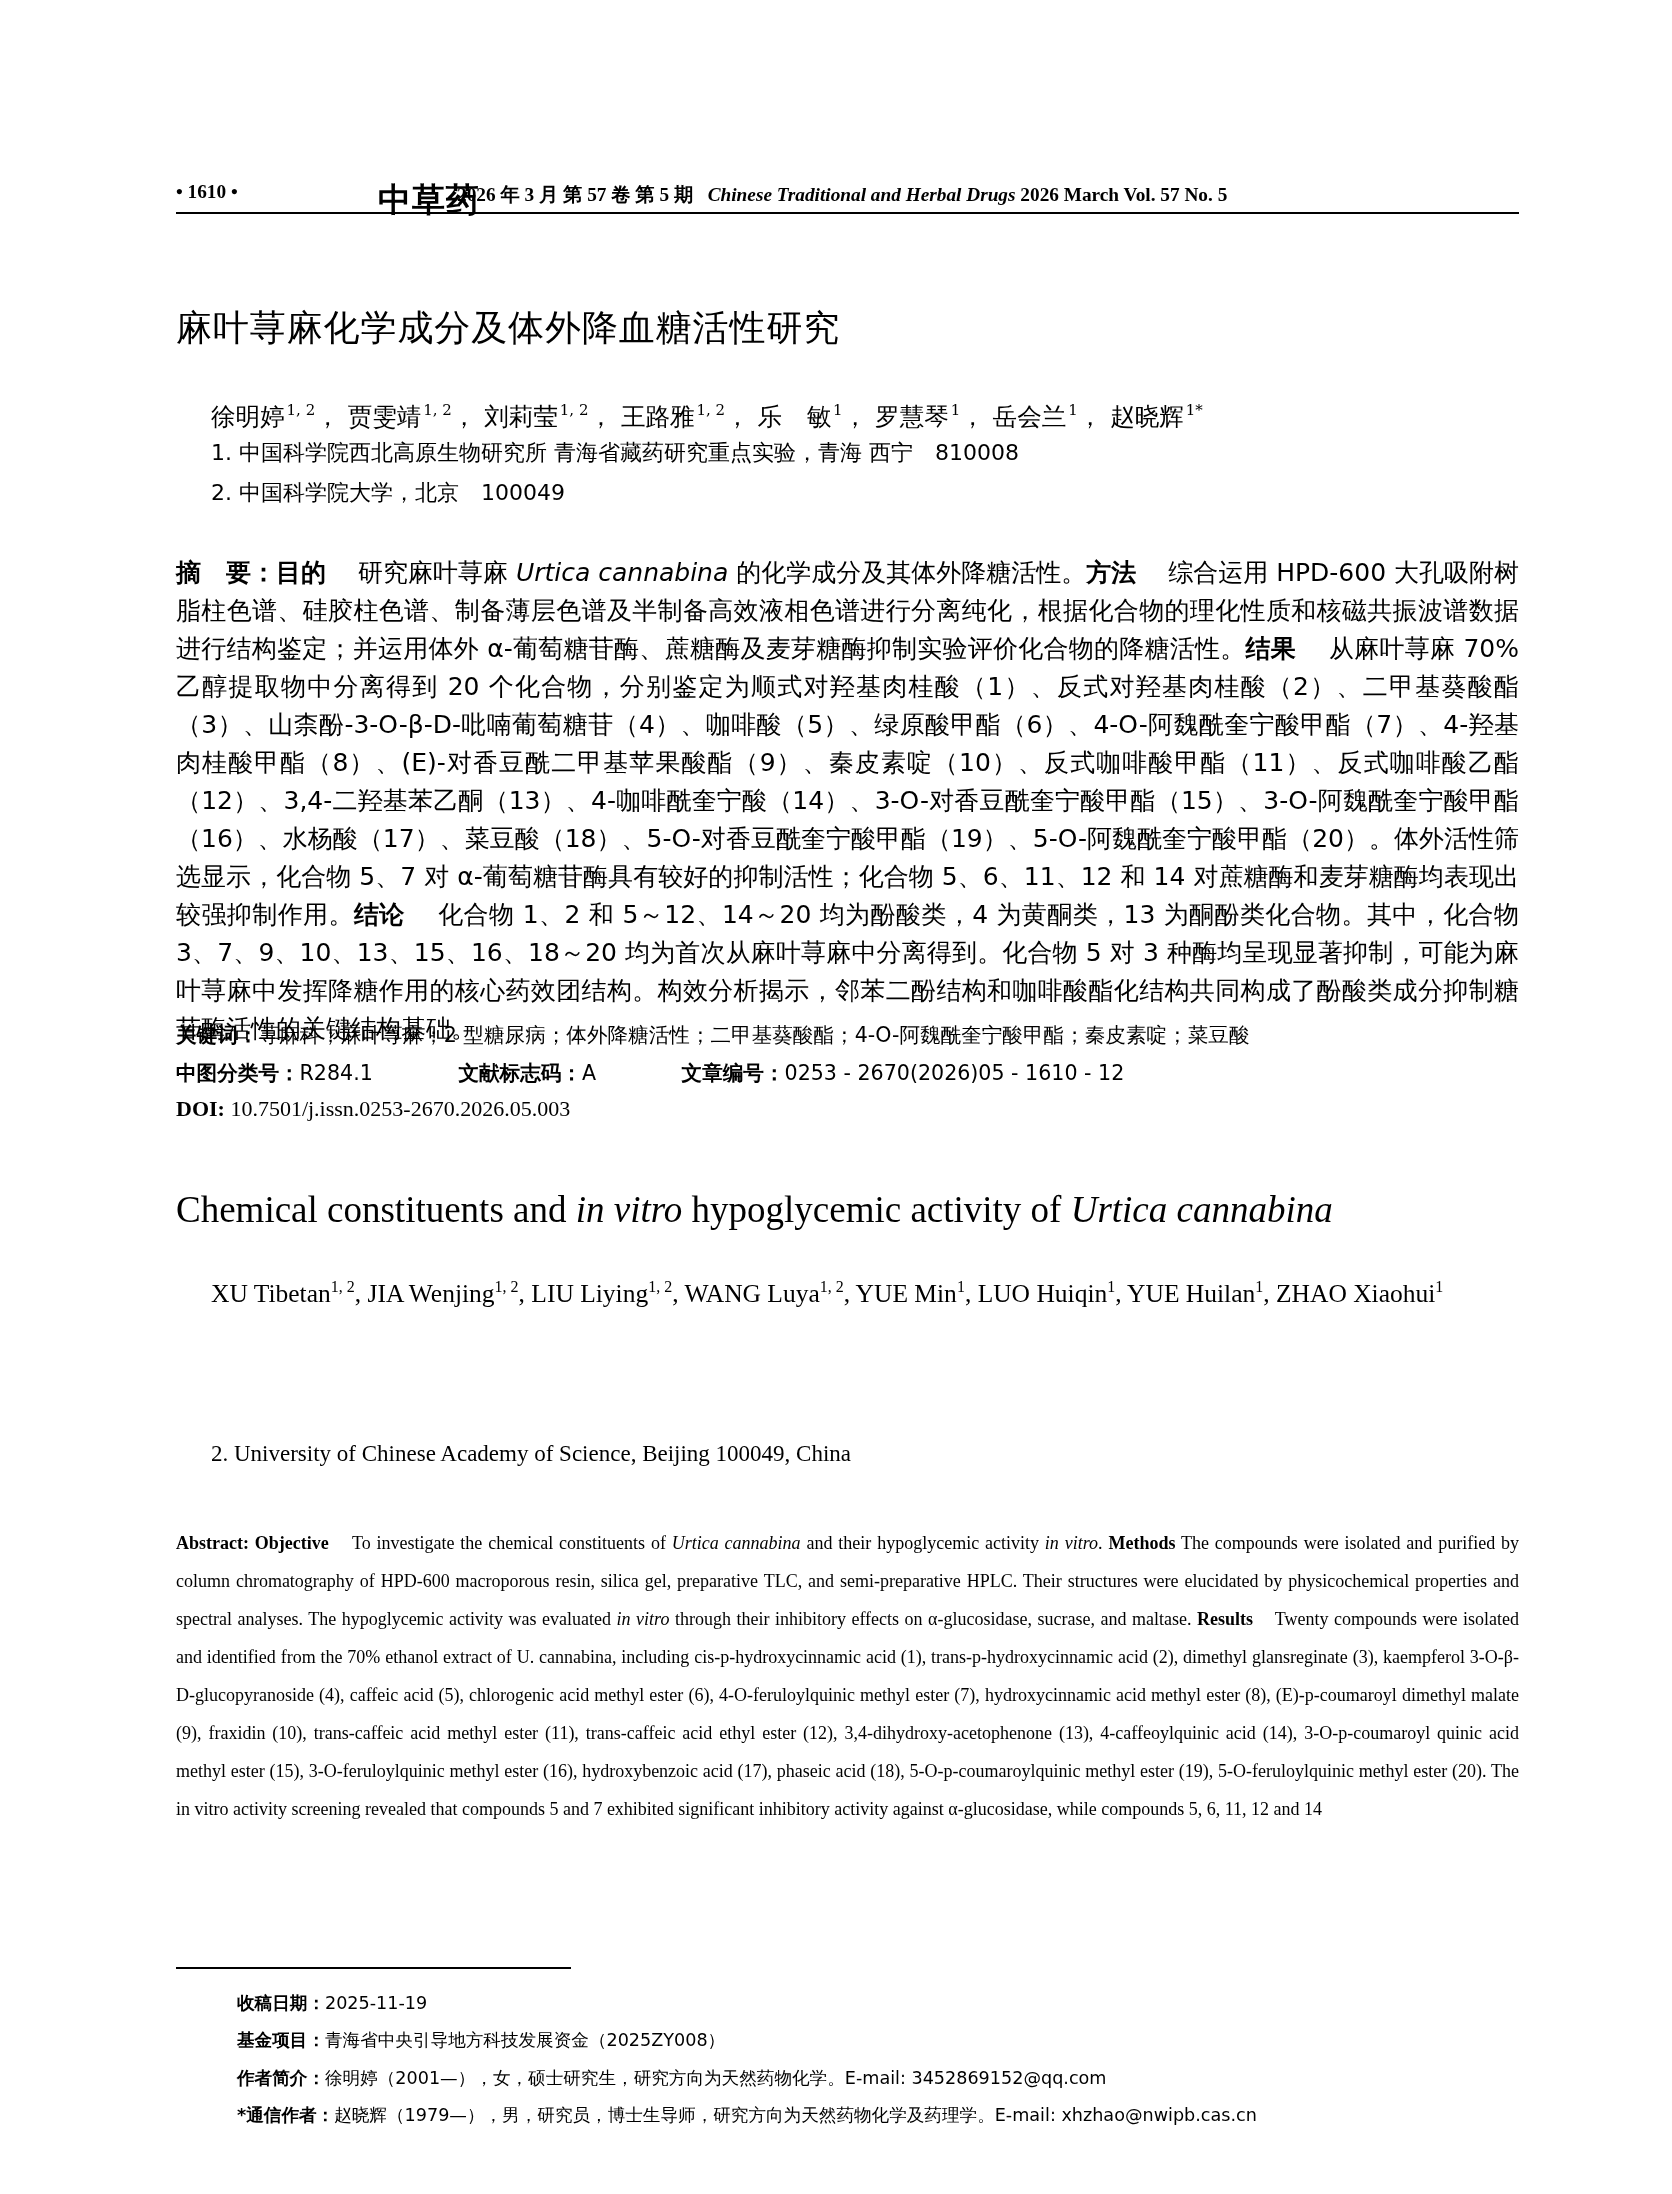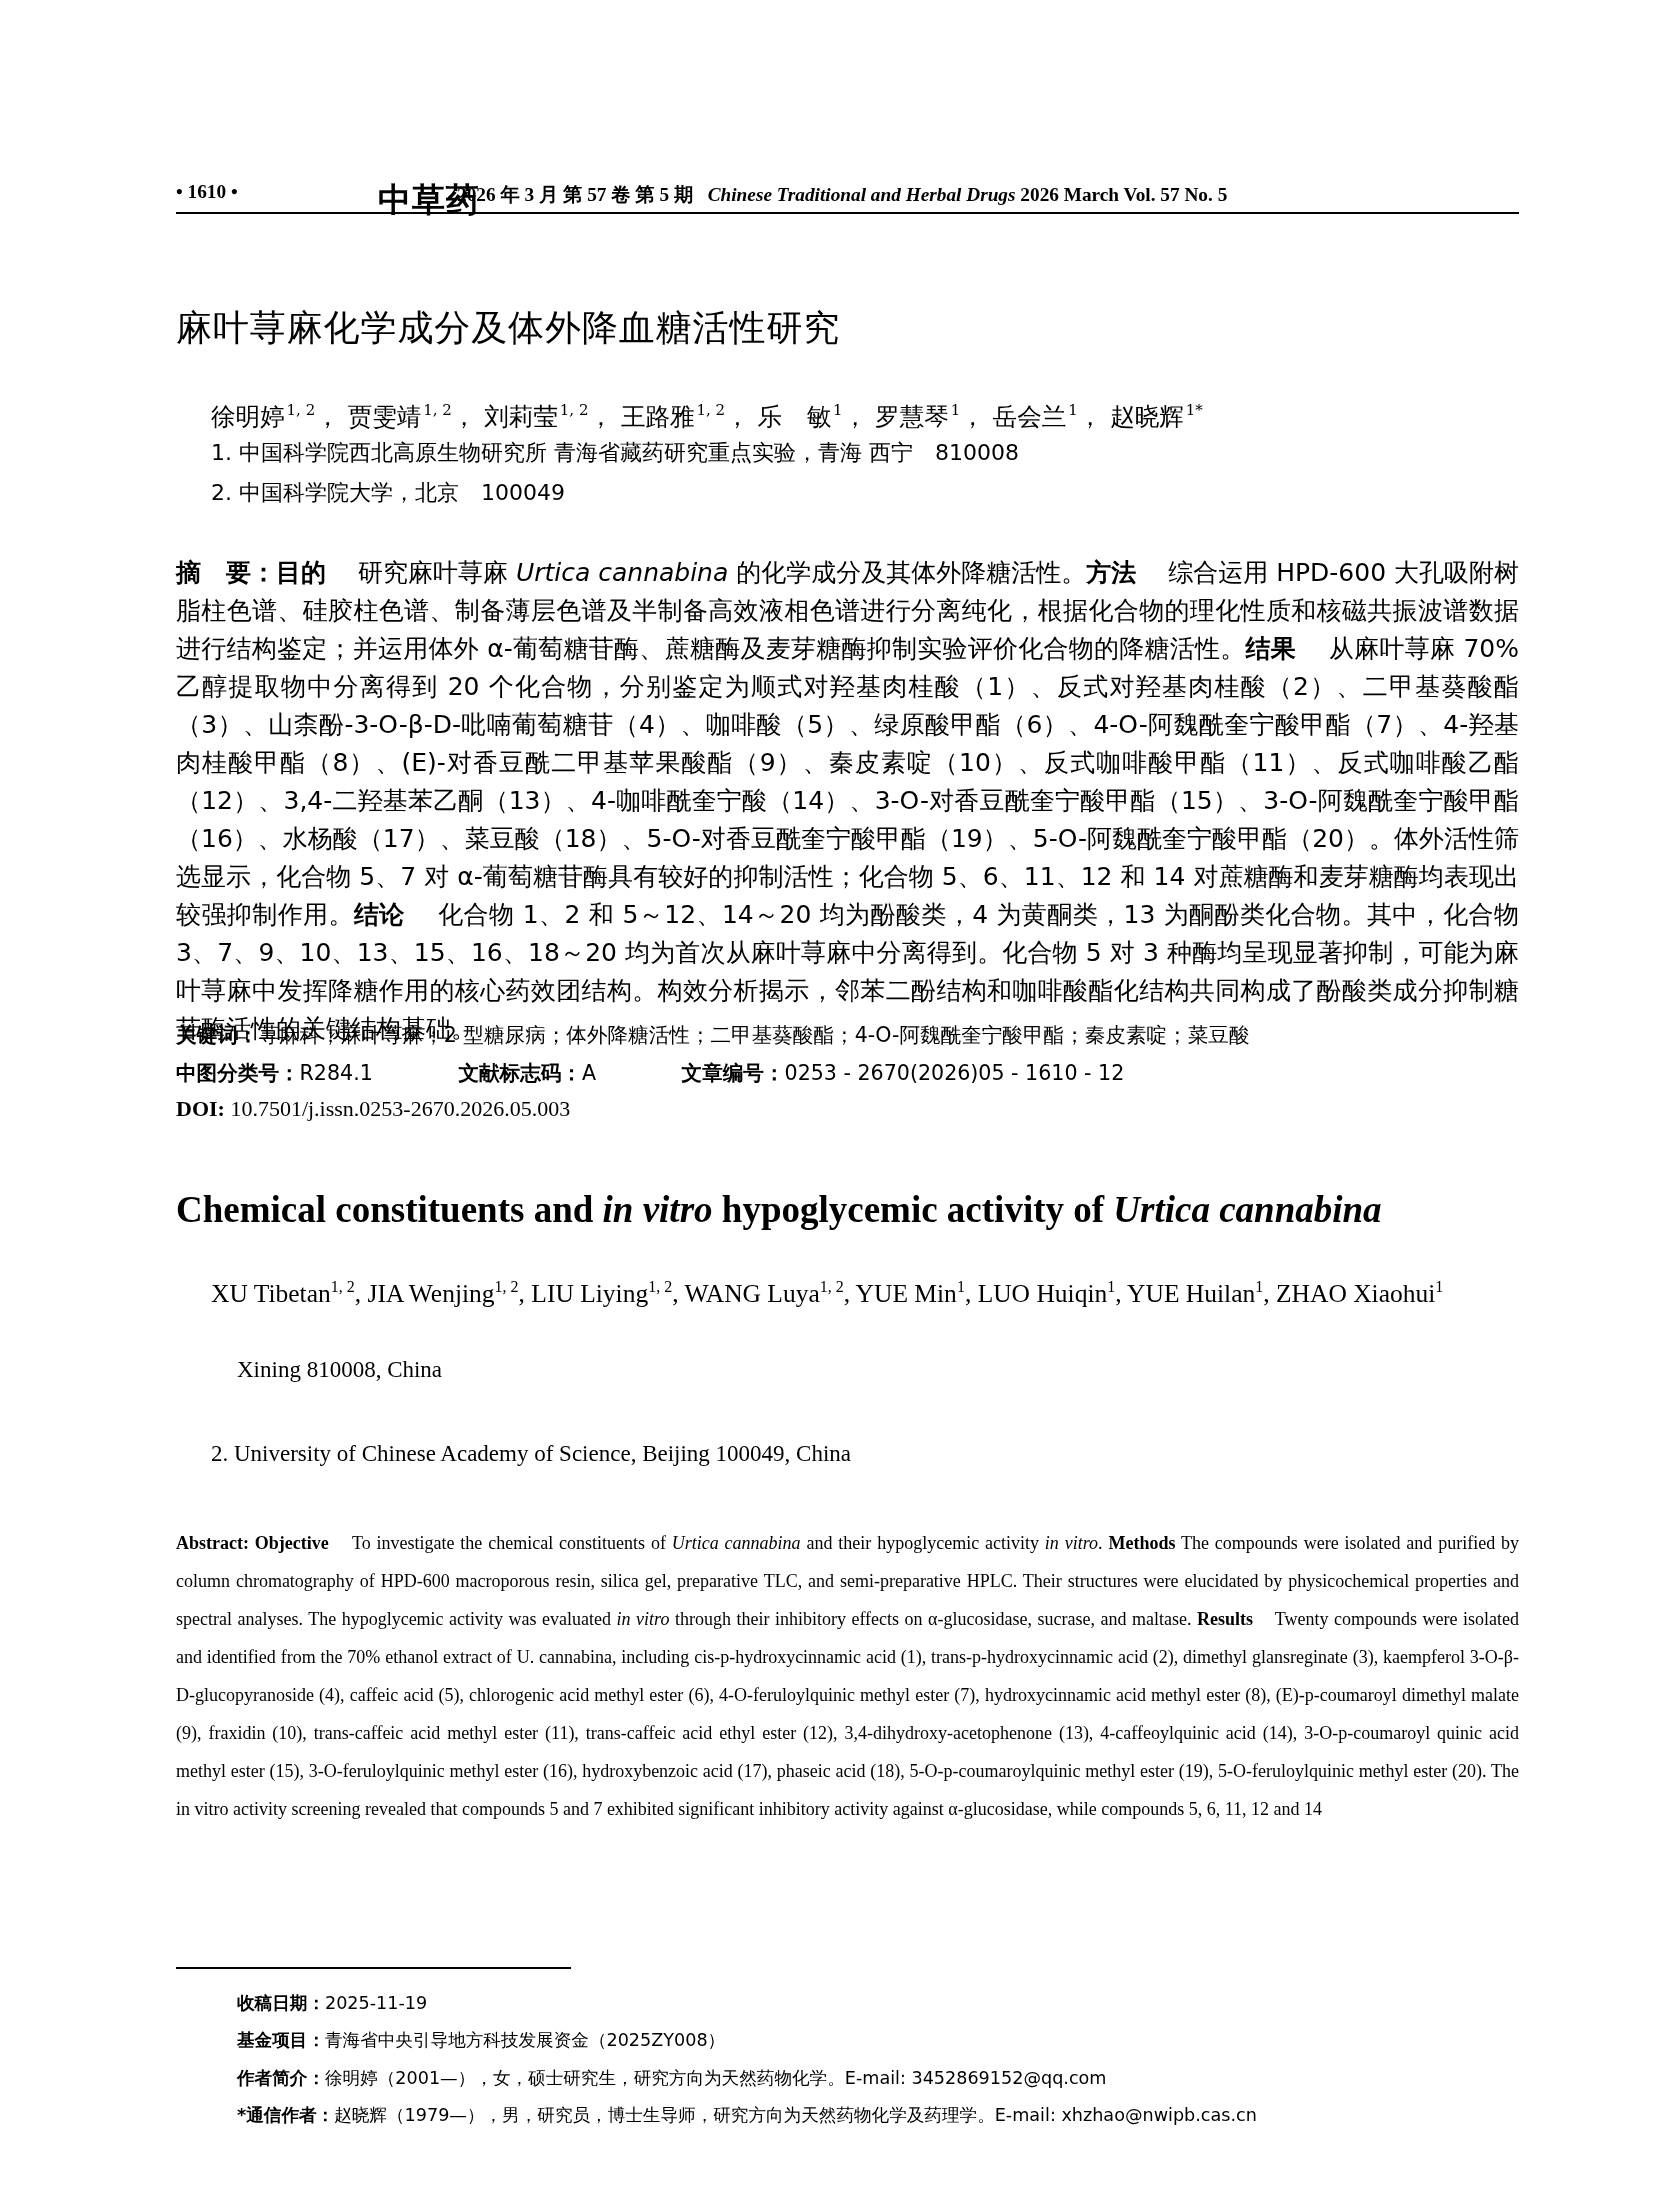--- a/index.html
+++ b/index.html
@@ -18,21 +18,21 @@
   .cn-authors sup { font-size: 15px; vertical-align: 9.7px; margin-left: 1.8px; }
   .cn-affil { left: 211px; font-size: 22px; white-space: nowrap; font-family: "DejaVu Sans", sans-serif; }
 
   .para { left: 176px; width: 1343px; font-size: 22px; line-height: 38px; text-align: justify; }
   .cn-para { font-family: "DejaVu Sans", sans-serif; font-size: 25px; }
   .lab { font-weight: bold; font-family: "DejaVu Sans", sans-serif; }
 
   .meta-line { left: 176px; font-size: 20.6px; white-space: nowrap; font-family: "DejaVu Sans", sans-serif; }
   .meta-line .gap { display: inline-block; width: 79px; }
 
-  .en-title { left: 176px; top: 1152px; font-size: 37px; font-weight: bold; white-space: nowrap; text-align: right; }
+  .en-title { left: 176px; top: 1152px; font-size: 37px; font-weight: normal; white-space: nowrap; text-align: right; }
   .en-authors { left: 211px; top: 1231px; width: 1308px; font-size: 25.5px; line-height: 40px; text-align: justify; }
   .en-authors sup { font-size: 16px; }
   .en-affil { left: 211px; width: 1308px; font-size: 23px; line-height: 39px; }
   .en-affil .indent { padding-left: 26px; }
 
   .en-abs { left: 176px; top: 1488px; width: 1343px; font-size: 18px; line-height: 38px; text-align: justify; }
 
   .foot-rule { left: 176px; top: 1931px; width: 395px; height: 1.8px; background: #000; }
   .foot { left: 237px; font-size: 17.6px; white-space: nowrap; font-family: "DejaVu Sans", sans-serif; }
   .foot b { font-weight: bold; }
@@ -94,21 +94,20 @@
   <span>XU Tibetan</span><sup>1, 2</sup>,
   <span>JIA Wenjing</span><sup>1, 2</sup>,
   <span>LIU Liying</span><sup>1, 2</sup>,
   <span>WANG Luya</span><sup>1, 2</sup>,
   <span>YUE Min</span><sup>1</sup>,
   <span>LUO Huiqin</span><sup>1</sup>,
   <span>YUE Huilan</span><sup>1</sup>,
   <span>ZHAO Xiaohui</span><sup>1</sup>
 </div>
 <div class="abs en-affil" style="top:1314px">
-  <div class="indent">Xining 810008, China</div>
 </div>
 <div class="abs en-affil" style="top:1398px">2. University of Chinese Academy of Science, Beijing 100049, China</div>
 
 <div class="abs en-abs">
   <b>Abstract: Objective</b>&nbsp;&nbsp;&nbsp;
   <span>To investigate the chemical constituents of </span><i>Urtica cannabina</i><span> and their hypoglycemic activity </span><i>in vitro</i><span>.</span>
   <b>Methods</b>
   <span>The compounds were isolated and purified by column chromatography of HPD-600 macroporous resin, silica gel, preparative TLC, and semi-preparative HPLC. Their structures were elucidated by physicochemical properties and spectral analyses. The hypoglycemic activity was evaluated </span><i>in vitro</i><span> through their inhibitory effects on α-glucosidase, sucrase, and maltase.</span>
   <b>Results</b>&nbsp;&nbsp;&nbsp;
   <span>Twenty compounds were isolated and identified from the 70% ethanol extract of U. cannabina, including cis-p-hydroxycinnamic acid (1), trans-p-hydroxycinnamic acid (2), dimethyl glansreginate (3), kaempferol 3-O-β-D-glucopyranoside (4), caffeic acid (5), chlorogenic acid methyl ester (6), 4-O-feruloylquinic methyl ester (7), hydroxycinnamic acid methyl ester (8), (E)-p-coumaroyl dimethyl malate (9), fraxidin (10), trans-caffeic acid methyl ester (11), trans-caffeic acid ethyl ester (12), 3,4-dihydroxy-acetophenone (13), 4-caffeoylquinic acid (14), 3-O-p-coumaroyl quinic acid methyl ester (15), 3-O-feruloylquinic methyl ester (16), hydroxybenzoic acid (17), phaseic acid (18), 5-O-p-coumaroylquinic methyl ester (19), 5-O-feruloylquinic methyl ester (20). The in vitro activity screening revealed that compounds 5 and 7 exhibited significant inhibitory activity against α-glucosidase, while compounds 5, 6, 11, 12 and 14</span>

